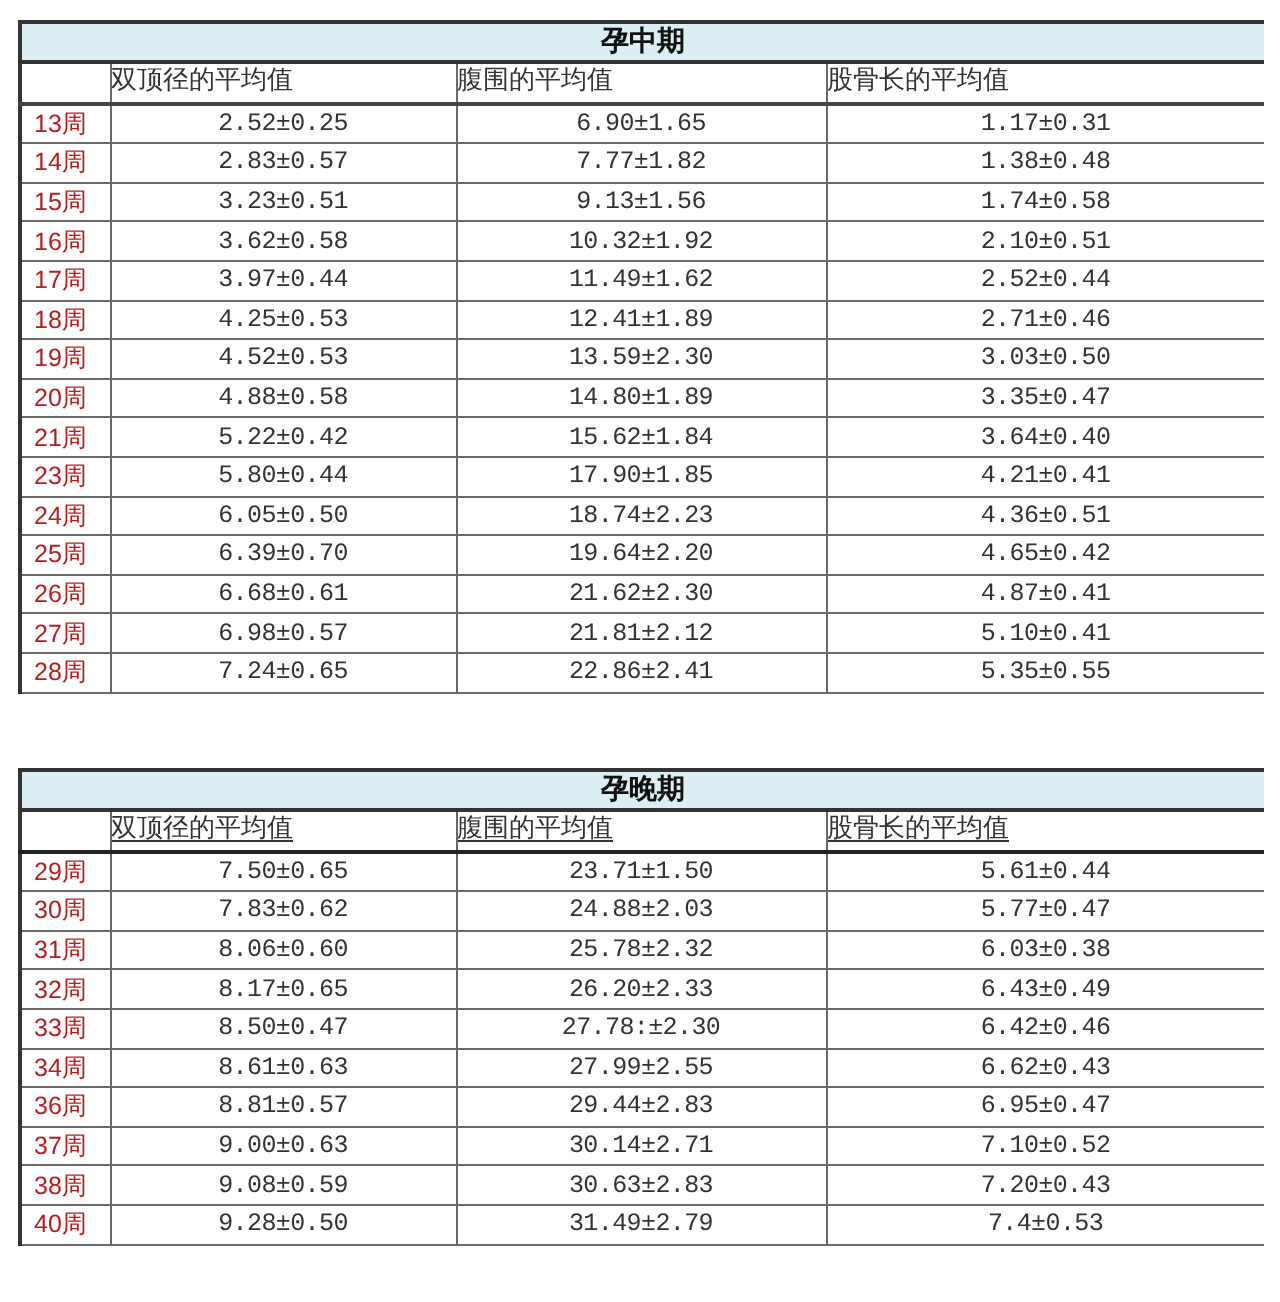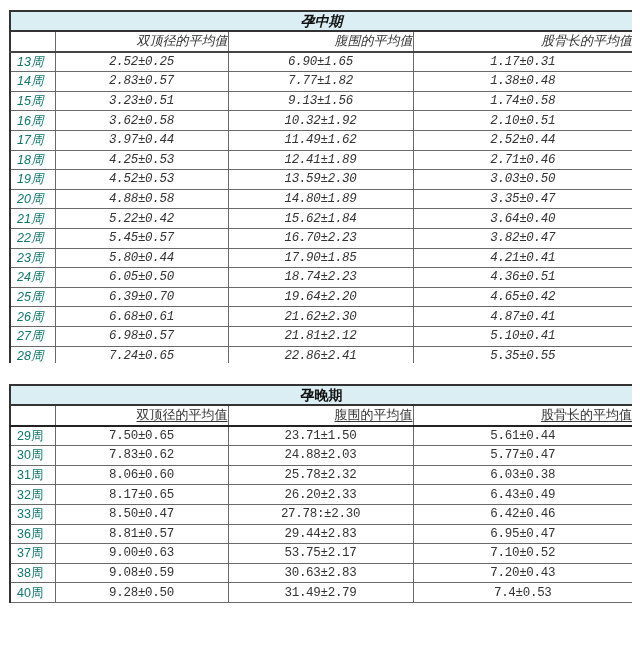--- a/index.html
+++ b/index.html
@@ -1,29 +1,29 @@
 <!DOCTYPE html>
 <html><head>
 <meta charset="utf-8">
 <style>
   html, body { margin: 0; padding: 0; background: #ffffff; }
   body { width: 640px; height: 651px; position: relative; overflow: hidden;
          font-family: "DejaVu Sans", sans-serif; color: #222; }
   .tbl-wrap { position: absolute; left: 9px; width: 623px; overflow: hidden; }
-  #tbl-mid { top: 10px; height: 353px; font-style: italic; }
+  #tbl-mid { top: 10px; height: 353px; }
   #tbl-late { top: 384px; height: 274px; }
   table { border-collapse: collapse; width: 623px; table-layout: fixed; }
   td, th { padding: 0; border: 1px solid #6a6a6a; font-weight: normal;
            font-size: 12px; line-height: 18px; height: 18.6px; white-space: nowrap; overflow: hidden; }
   .title-row td { background: #daeef3; border-top: 2px solid #333; border-bottom: 2px solid #333;
                   font-weight: bold; font-size: 14px; text-align: center; height: 18px; color: #111; }
-  .head-row th { text-align: right; font-size: 13px; color: #333; margin-left: 12px; }
+  .head-row th { text-align: left; font-size: 13px; color: #333; margin-left: 12px; }
   #tbl-mid .head-row th { border-bottom: 2px solid #444; }
   #tbl-late .head-row th { border-bottom: 2px solid #222; text-decoration: underline; text-underline-offset: 2px; }
-  td.week { text-align: left; padding-left: 6px; font-size: 12.5px; font-family: "Liberation Sans", sans-serif; color: #0f766e; }
+  td.week { text-align: left; padding-left: 6px; font-size: 12.5px; font-family: "Liberation Sans", sans-serif; color: #b91c1c; }
   td.val { text-align: center; font-family: "Liberation Mono", monospace; font-size: 12.5px; color: #333; letter-spacing: -0.3px; }
   col.c0 { width: 45px; } col.c1 { width: 173px; } col.c2 { width: 185px; } col.c3 { width: 220px; }
   table { border-left: 2px solid #333; border-right: 2px solid #555; }
 </style>
 </head>
 <body>
 
 <div class="tbl-wrap" id="tbl-mid">
   <table>
     <colgroup>
@@ -92,26 +92,20 @@
           <td class="val">14.80±1.89</td>
           <td class="val">3.35±0.47</td>
         </tr>
         <tr>
           <td class="week">21周</td>
           <td class="val">5.22±0.42</td>
           <td class="val">15.62±1.84</td>
           <td class="val">3.64±0.40</td>
         </tr>
         <tr>
-          <td class="week">22周</td>
-          <td class="val">5.45±0.57</td>
-          <td class="val">16.70±2.23</td>
-          <td class="val">3.82±0.47</td>
-        </tr>
-        <tr>
           <td class="week">23周</td>
           <td class="val">5.80±0.44</td>
           <td class="val">17.90±1.85</td>
           <td class="val">4.21±0.41</td>
         </tr>
         <tr>
           <td class="week">24周</td>
           <td class="val">6.05±0.50</td>
           <td class="val">18.74±2.23</td>
           <td class="val">4.36±0.51</td>
@@ -188,29 +182,35 @@
           <td class="val">26.20±2.33</td>
           <td class="val">6.43±0.49</td>
         </tr>
         <tr>
           <td class="week">33周</td>
           <td class="val">8.50±0.47</td>
           <td class="val">27.78:±2.30</td>
           <td class="val">6.42±0.46</td>
         </tr>
         <tr>
+          <td class="week">34周</td>
+          <td class="val">8.61±0.63</td>
+          <td class="val">27.99±2.55</td>
+          <td class="val">6.62±0.43</td>
+        </tr>
+        <tr>
           <td class="week">36周</td>
           <td class="val">8.81±0.57</td>
           <td class="val">29.44±2.83</td>
           <td class="val">6.95±0.47</td>
         </tr>
         <tr>
           <td class="week">37周</td>
           <td class="val">9.00±0.63</td>
-          <td class="val">53.75±2.17</td>
+          <td class="val">30.14±2.71</td>
           <td class="val">7.10±0.52</td>
         </tr>
         <tr>
           <td class="week">38周</td>
           <td class="val">9.08±0.59</td>
           <td class="val">30.63±2.83</td>
           <td class="val">7.20±0.43</td>
         </tr>
         <tr>
           <td class="week">40周</td>

